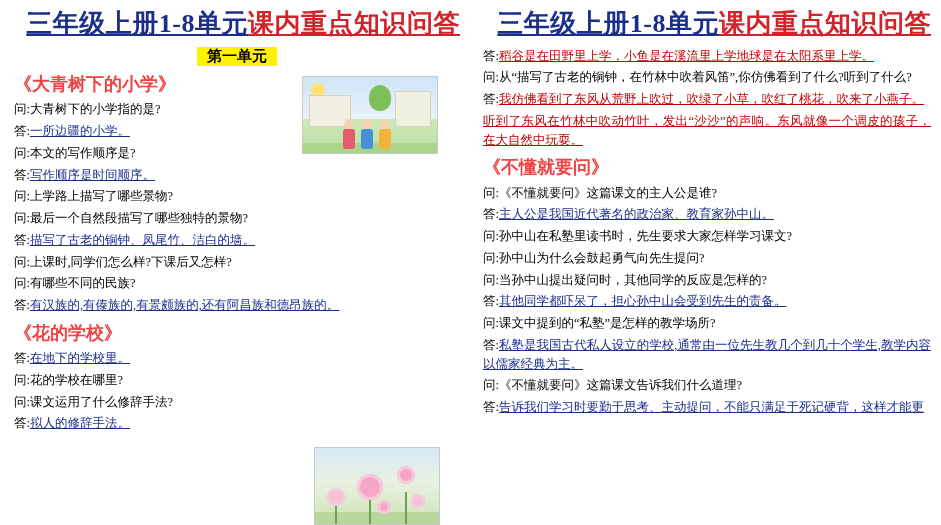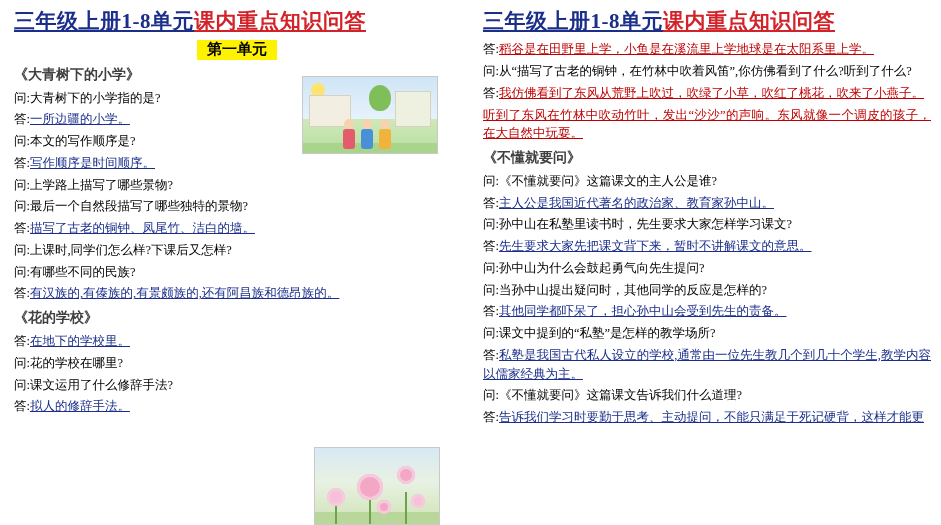--- a/index.html
+++ b/index.html
@@ -30,22 +30,22 @@
   .col-left {
     width: 470px;
     padding: 6px 10px 0 14px;
   }
   .col-right {
     width: 471px;
     padding: 6px 10px 0 12px;
     border-left: 1px solid #ffffff;
   }
   .doc-title {
-    text-align: left;
-    font-size: 21px;
+    text-align: right;
+    font-size: 26px;
     font-weight: bold;
     letter-spacing: 0.5px;
     margin: 2px 0 6px 0;
     line-height: 1.25;
     white-space: nowrap;
   }
   .doc-title .t-blue {
     color: #1b2f8a;
     text-decoration: underline;
   }
@@ -61,22 +61,22 @@
     background: #fff200;
     display: inline-block;
     padding: 0 10px;
     line-height: 1.3;
   }
   .unit-heading-wrap {
     text-align: center;
     margin: 2px 0 6px 0;
   }
   .lesson-title {
-    color: #404040;
-    font-size: 14px;
+    color: #ef4444;
+    font-size: 18px;
     font-weight: bold;
     margin: 6px 0 4px 0;
     line-height: 1.35;
   }
   .qa {
     font-size: 12.5px;
     line-height: 1.5;
     margin: 0 0 3px 0;
     text-align: justify;
   }
@@ -280,21 +280,20 @@
     <div class="qa"><span class="lbl">答:</span><span class="a-red">我仿佛看到了东风从荒野上吹过，吹绿了小草，吹红了桃花，吹来了小燕子。</span></div>
 
     <div class="qa"><span class="a-red">听到了东风在竹林中吹动竹叶，发出“沙沙”的声响。东风就像一个调皮的孩子，在大自然中玩耍。</span></div>
 
     <div class="lesson-title">《不懂就要问》</div>
 
     <div class="qa q">问:《不懂就要问》这篇课文的主人公是谁?</div>
     <div class="qa"><span class="lbl">答:</span><span class="a">主人公是我国近代著名的政治家、教育家孙中山。</span></div>
 
     <div class="qa q">问:孙中山在私塾里读书时，先生要求大家怎样学习课文?</div>
-    <div class="qa"><span class="lbl">答:</span><span class="a">先生要求大家先把课文背下来，暂时不讲解课文的意思。</span></div>
 
     <div class="qa q">问:孙中山为什么会鼓起勇气向先生提问?</div>
 
     <div class="qa q">问:当孙中山提出疑问时，其他同学的反应是怎样的?</div>
     <div class="qa"><span class="lbl">答:</span><span class="a">其他同学都吓呆了，担心孙中山会受到先生的责备。</span></div>
 
     <div class="qa q">问:课文中提到的“私塾”是怎样的教学场所?</div>
     <div class="qa"><span class="lbl">答:</span><span class="a">私塾是我国古代私人设立的学校,通常由一位先生教几个到几十个学生,教学内容以儒家经典为主。</span></div>
 
     <div class="qa q">问:《不懂就要问》这篇课文告诉我们什么道理?</div>

